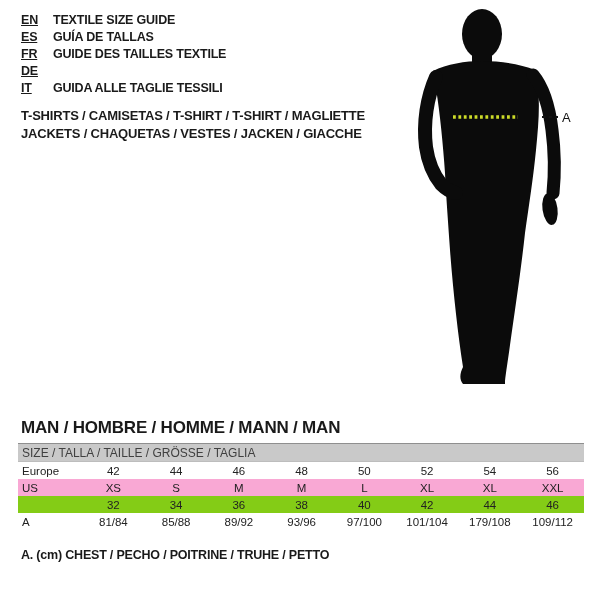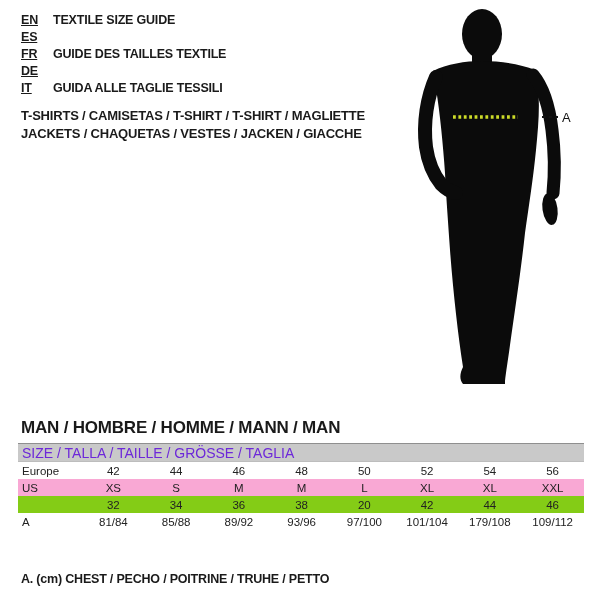--- a/index.html
+++ b/index.html
@@ -15,39 +15,40 @@
   
   .cat-block{position:absolute;left:21px;top:107px;font-size:13px;font-weight:700;line-height:17.5px;letter-spacing:-0.2px;}
   
   .figure-wrap{position:absolute;left:405px;top:5px;width:180px;height:385px;}
   
   .man-title{position:absolute;left:21px;top:418px;font-size:17px;font-weight:700;letter-spacing:-0.2px;}
   
   .size-table{position:absolute;left:18px;top:443px;width:566px;font-size:11.5px;color:#222;}
   .t-row{display:flex;align-items:center;height:17px;}
   .t-row.header{background:#c9c9c9;border-top:1px solid #8f8f8f;border-bottom:1px solid #bdbdbd;
-                font-size:14px;color:#6d28d9;height:17px;}
+                font-size:12px;color:#404040;height:17px;}
   .t-row.header .t-label{width:100%;flex:1 1 auto;}
   .t-row.stripe1{background:#f9a8d4;}
   .t-row.stripe2{background:#84cc16;}
   .t-label{flex:0 0 60px;width:60px;padding-left:4px;text-align:left;white-space:nowrap;}
   .t-cell{flex:1 1 0;text-align:center;}
   
-  .footnote{position:absolute;left:21px;top:548px;font-size:12.5px;font-weight:700;letter-spacing:-0.2px;margin-top:24px;}
+  .footnote{position:absolute;left:21px;top:548px;font-size:12.5px;font-weight:700;letter-spacing:-0.2px;}
 </style>
 </head>
 <body>
 
 <div class="lang-block">
   <div class="lang-row">
     <span class="lang-code">EN</span>
     <span class="lang-label">TEXTILE SIZE GUIDE</span>
   </div>
   <div class="lang-row">
     <span class="lang-code">ES</span>
+    <span class="lang-label">GUÍA DE TALLAS</span>
   </div>
   <div class="lang-row">
     <span class="lang-code">FR</span>
     <span class="lang-label">GUIDE DES TAILLES TEXTILE</span>
   </div>
   <div class="lang-row">
     <span class="lang-code">DE</span>
   </div>
   <div class="lang-row">
     <span class="lang-code">IT</span>
@@ -125,21 +126,21 @@
     <span class="t-cell">XL</span>
     <span class="t-cell">XXL</span>
   </div>
 
   <div class="t-row stripe2">
     <span class="t-label"></span>
     <span class="t-cell">32</span>
     <span class="t-cell">34</span>
     <span class="t-cell">36</span>
     <span class="t-cell">38</span>
-    <span class="t-cell">20</span>
+    <span class="t-cell">40</span>
     <span class="t-cell">42</span>
     <span class="t-cell">44</span>
     <span class="t-cell">46</span>
   </div>
 
   <div class="t-row">
     <span class="t-label">A</span>
     <span class="t-cell">81/84</span>
     <span class="t-cell">85/88</span>
     <span class="t-cell">89/92</span>

